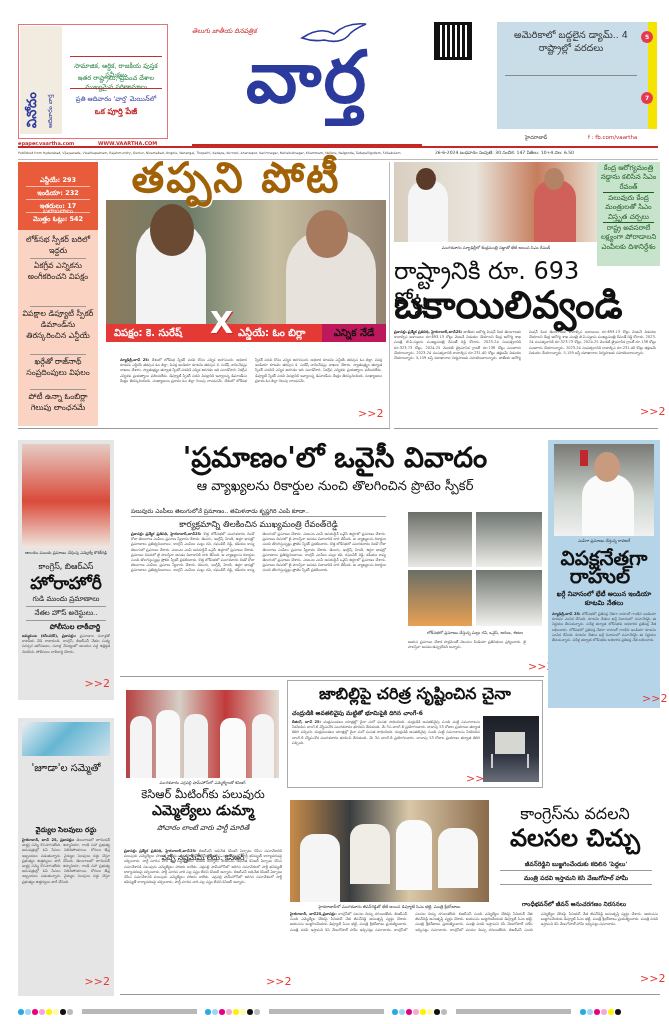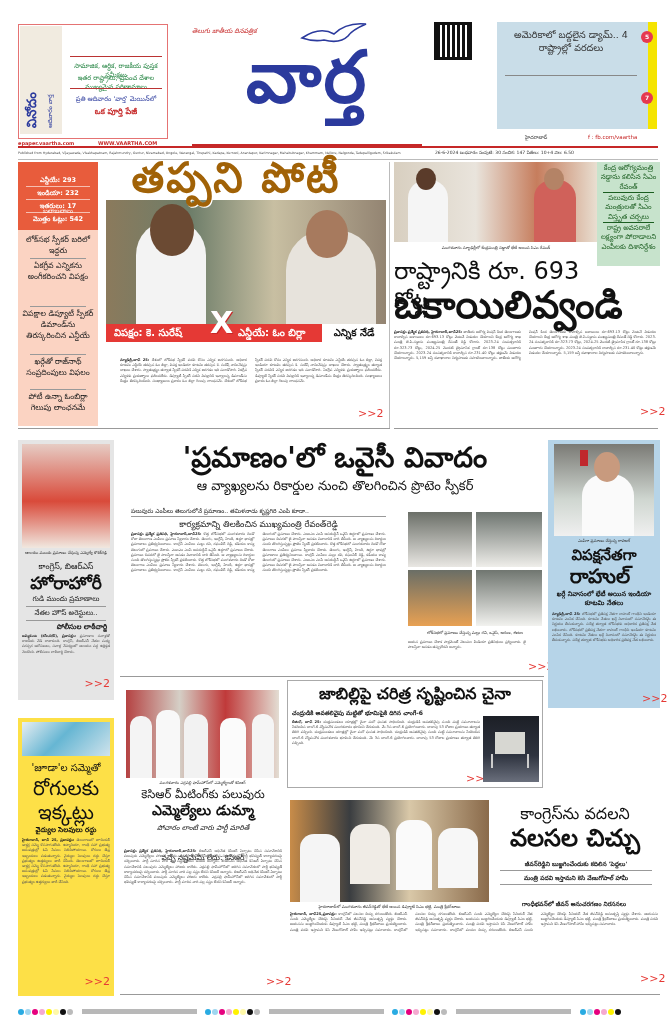--- a/index.html
+++ b/index.html
@@ -43,39 +43,39 @@
   .stat-box { left: 18px; top: 140px; width: 80px; height: 68px; background: #e85c3c; }
   .stat-row { position: absolute; left: 2px; width: 76px; text-align: center; font-size: 6.5px; color: #fff; font-weight: bold; }
   .stat-div { position: absolute; left: 8px; width: 64px; height: 1px; background: rgba(255,255,255,0.6); }
   .bullets-l { left: 18px; top: 208px; width: 80px; height: 218px; background: #fbd3c2; }
   .bullet-t { position: absolute; left: 3px; width: 74px; text-align: center; font-size: 7.8px; line-height: 11px; color: #222; }
   .bullet-d { position: absolute; left: 12px; width: 56px; height: 1px; background: #999; }
   .speaker-photo { left: 106px; top: 200px; width: 280px; height: 125px; background: linear-gradient(90deg,#8b7a5c 0%,#6d7d69 30%,#c8bfa2 60%,#938472 100%); }
   .speaker-head { left: 86px; top: 150px; width: 300px; font-size: 42px; line-height: 56px; font-weight: bold; color: #a16207; text-align: center; letter-spacing: 2px; text-shadow: 1px 1px 0 #fff; }
   .vs-bar { left: 106px; top: 324px; width: 280px; height: 18px; background: #e53935; color: #fff; font-size: 10px; line-height: 18px; font-weight: bold; }
   .vs-bar .x { position: absolute; left: 104px; top: -10px; font-size: 30px; color: #fff; text-shadow: 1px 1px 0 #c62828; }
-  .vs-bar .yel { position: absolute; right: 0; top: 0; height: 18px; width: 64px; background: #ffffff; color: #111; text-align: center; }
+  .vs-bar .yel { position: absolute; right: 0; top: 0; height: 18px; width: 64px; background: #be185d; color: #111; text-align: center; }
 
   
   .nadda-photo { left: 394px; top: 140px; width: 204px; height: 100px; background: linear-gradient(90deg,#d8cfc0 0%,#e9e4dc 40%,#c67d5d 70%,#e9e0d3 100%); }
   .health-side { left: 597px; top: 140px; width: 63px; height: 128px; background: #c7e3cc; }
   .hs-t { position: absolute; left: 2px; width: 59px; text-align: center; font-size: 7px; line-height: 9.4px; color: #1b5e20; }
   .hs-d { position: absolute; left: 6px; width: 51px; height: 1px; background: #1b5e20; }
   .hd-693 { left: 394px; top: 256px; width: 204px; font-size: 24px; line-height: 30px; color: #111; }
   .hd-bak { left: 394px; top: 284px; width: 268px; font-size: 38px; line-height: 42px; font-weight: bold; color: #111; }
 
   
   .ow-head { left: 120px; top: 440px; width: 430px; font-size: 28px; line-height: 36px; font-weight: bold; color: #111; text-align: center; }
   .ow-sub { left: 120px; top: 477px; width: 430px; font-size: 13px; line-height: 18px; color: #111; text-align: center; }
   .ow-kicker { left: 131px; top: 507px; width: 255px; font-size: 6px; color: #222; }
   .ow-kicker2 { left: 131px; top: 519px; width: 255px; font-size: 8.5px; color: #222; text-align: center; }
   .rahul-box { left: 548px; top: 440px; width: 112px; height: 268px; background: #b6d4e8; }
   .rahul-photo { left: 554px; top: 444px; width: 100px; height: 92px; background: linear-gradient(180deg,#7a7a75 0%,#cfd6d0 60%,#f0f0f0 100%); }
   .left-box { left: 18px; top: 440px; width: 96px; height: 260px; background: #e5e5e5; }
-  .left-box2 { left: 18px; top: 718px; width: 96px; height: 278px; background: #fde047; }
+  .left-box2 { left: 18px; top: 718px; width: 96px; height: 278px; background: #e5e5e5; }
 
   
   .hd { position: absolute; font-weight: bold; color: #111; text-align: center; }
   .dots { left: 18px; top: 1001px; width: 640px; height: 8px; }
   .dot { display: inline-block; width: 6px; height: 6px; border-radius: 50%; margin-right: 1px; vertical-align: middle; }
   .gbar { display: inline-block; width: 115px; height: 5px; background: #b8b8b8; vertical-align: middle; margin: 0 3px; }
 </style>
 </head>
 <body>
 
@@ -185,21 +185,21 @@
 
 <div class="abs left-box">
   <div class="photo" style="left:4px;top:4px;width:88px;height:104px;background:linear-gradient(180deg,#e6ccc4 0%,#d94a3a 55%,#f0e8e0 100%);"></div>
   <div class="cap" style="position:absolute;left:2px;top:110px;width:92px;white-space:normal;line-height:5px;">ఆలయం ముందు ప్రమాణం చేస్తున్న ఎమ్మెల్యే కౌశిక్‌రెడ్డి</div>
   <div class="hd" style="left:0;top:122px;width:96px;font-size:8px;font-weight:normal;">కాంగ్రెస్, బిఆర్‌ఎస్</div>
   <div class="hd" style="left:0;top:133px;width:96px;font-size:17px;">హోరాహోరీ</div>
   <div class="hd" style="left:0;top:155px;width:96px;font-size:7px;font-weight:normal;">గుడి ముందు ప్రమాణాలు</div>
   <div class="abs" style="left:8px;top:166px;width:80px;height:1px;background:#999;"></div>
   <div class="hd" style="left:0;top:169px;width:96px;font-size:7px;font-weight:normal;">నేతల హౌస్ అరెస్టులు..</div>
   <div class="abs" style="left:8px;top:180px;width:80px;height:1px;background:#999;"></div>
-  <div class="hd" style="left:16px;top:183px;width:96px;font-size:7px;">పోలీసుల లాఠీచార్జి</div>
+  <div class="hd" style="left:9px;top:183px;width:96px;font-size:7px;">పోలీసుల లాఠీచార్జి</div>
   <div class="fine" style="position:absolute;left:4px;top:194px;width:88px;height:52px;">
     <span class="lead">జమ్మికుంట (కరీంనగర్), ప్రజాపక్షం:</span> <span>ప్రమాణాల సవాళ్లతో రాజకీయ వేడి రాజుకుంది. కాంగ్రెస్, బిఆర్‌ఎస్ నేతల మధ్య పరస్పర ఆరోపణలు, సవాళ్ల నేపథ్యంలో ఆలయం వద్ద ఉద్రిక్తత నెలకొంది. పోలీసులు లాఠీచార్జి చేశారు.</span>
   </div>
   <div class="more" style="bottom:10px;">&gt;&gt;2</div>
 </div>
 
 <div class="abs ow-head">'ప్రమాణం'లో ఒవైసీ వివాదం</div>
 <div class="abs ow-sub">ఆ వ్యాఖ్యలను రికార్డుల నుంచి తొలగించిన ప్రొటెం స్పీకర్</div>
 <div class="abs ow-kicker">పలువురు ఎంపీలు తెలుగులోనే ప్రమాణం.. తమిళనాడు కృష్ణగిరి ఎంపి కూడా..</div>
 <div class="rule" style="left:131px;top:516px;width:255px;"></div>
@@ -216,21 +216,21 @@
 <div class="abs" style="left:528px;top:660px;color:#e53935;font-size:11px;">&gt;&gt;2</div>
 <div class="rule" style="left:120px;top:676px;width:424px;"></div>
 
 <div class="abs rahul-box"></div>
 <div class="abs rahul-photo">
   <div class="abs" style="left:28px;top:30px;width:52px;height:62px;border-radius:22px 22px 0 0;background:#fafafa;"></div>
   <div class="abs" style="left:40px;top:8px;width:26px;height:30px;border-radius:50%;background:#c89a7e;"></div>
   <div class="abs" style="left:26px;top:6px;width:8px;height:16px;background:#c0282d;"></div>
 </div>
 <div class="abs cap" style="left:548px;top:538px;width:112px;">ఎంపీగా ప్రమాణం చేస్తున్న రాహుల్</div>
-<div class="hd" style="left:548px;top:546px;width:112px;font-size:15px;">విపక్షనేతగా</div>
+<div class="hd" style="left:548px;top:546px;width:112px;font-size:20px;">విపక్షనేతగా</div>
 <div class="hd" style="left:548px;top:564px;width:104px;font-size:20px;">రాహుల్</div>
 <div class="hd" style="left:552px;top:590px;width:104px;font-size:6.5px;line-height:9px;">ఖర్గే నివాసంలో భేటీ అయిన ఇండియా కూటమి నేతలు</div>
 <div class="abs fine" style="left:552px;top:612px;width:104px;height:90px;">
   <span class="lead">న్యూఢిల్లీ,జూన్ 25:</span> <span>లోక్‌సభలో ప్రతిపక్ష నేతగా రాహుల్ గాంధీని ఇండియా కూటమి ఎంపిక చేసింది. కూటమి నేతలు ఖర్గే నివాసంలో సమావేశమై ఈ నిర్ణయం తీసుకున్నారు. పదేళ్ల తర్వాత లోక్‌సభకు అధికారిక ప్రతిపక్ష నేత లభించారు.</span> <span>లోక్‌సభలో ప్రతిపక్ష నేతగా రాహుల్ గాంధీని ఇండియా కూటమి ఎంపిక చేసింది. కూటమి నేతలు ఖర్గే నివాసంలో సమావేశమై ఈ నిర్ణయం తీసుకున్నారు. పదేళ్ల తర్వాత లోక్‌సభకు అధికారిక ప్రతిపక్ష నేత లభించారు.</span>
 </div>
 <div class="abs" style="left:642px;top:692px;color:#e53935;font-size:11px;">&gt;&gt;2</div>
 
 <div class="photo" style="left:126px;top:690px;width:153px;height:88px;background:linear-gradient(90deg,#b54242 0%,#d5cfc6 35%,#c03a3a 65%,#e3ddd3 100%);">
   <div class="abs" style="left:4px;top:26px;width:22px;height:62px;background:#f4f4f4;border-radius:10px 10px 0 0;"></div>
   <div class="abs" style="left:30px;top:20px;width:24px;height:68px;background:#f8f8f8;border-radius:10px 10px 0 0;"></div>
@@ -276,22 +276,20 @@
 <div class="rule" style="left:500px;top:884px;width:152px;"></div>
 <div class="hd" style="left:490px;top:900px;width:168px;font-size:6px;">గాంధీభవన్‌లో జీవన్ అనుచరగణం నిరసనలు</div>
 <div class="abs fine" style="left:290px;top:912px;width:368px;height:76px;column-count:3;column-gap:8px;">
   <span class="lead">హైదరాబాద్, జూన్25,ప్రజాపక్షం:</span> <span>కాంగ్రెస్‌లో వలసల చిచ్చు రగులుతోంది. బిఆర్‌ఎస్ నుంచి ఎమ్మెల్యేల చేరికపై సీనియర్ నేత జీవన్‌రెడ్డి అసంతృప్తి వ్యక్తం చేశారు. ఆయనను బుజ్జగించేందుకు డిప్యూటీ సిఎం భట్టి, మంత్రి శ్రీధర్‌బాబు ప్రయత్నించారు. మంత్రి పదవి ఇస్తామని కెసి వేణుగోపాల్ హామీ ఇచ్చినట్లు సమాచారం.</span> <span>కాంగ్రెస్‌లో వలసల చిచ్చు రగులుతోంది. బిఆర్‌ఎస్ నుంచి ఎమ్మెల్యేల చేరికపై సీనియర్ నేత జీవన్‌రెడ్డి అసంతృప్తి వ్యక్తం చేశారు. ఆయనను బుజ్జగించేందుకు డిప్యూటీ సిఎం భట్టి, మంత్రి శ్రీధర్‌బాబు ప్రయత్నించారు. మంత్రి పదవి ఇస్తామని కెసి వేణుగోపాల్ హామీ ఇచ్చినట్లు సమాచారం.</span> <span>కాంగ్రెస్‌లో వలసల చిచ్చు రగులుతోంది. బిఆర్‌ఎస్ నుంచి ఎమ్మెల్యేల చేరికపై సీనియర్ నేత జీవన్‌రెడ్డి అసంతృప్తి వ్యక్తం చేశారు. ఆయనను బుజ్జగించేందుకు డిప్యూటీ సిఎం భట్టి, మంత్రి శ్రీధర్‌బాబు ప్రయత్నించారు. మంత్రి పదవి ఇస్తామని కెసి వేణుగోపాల్ హామీ ఇచ్చినట్లు సమాచారం.</span>
 </div>
 <div class="abs" style="left:640px;top:972px;color:#e53935;font-size:11px;">&gt;&gt;2</div>
 
 <div class="abs left-box2">
   <div class="photo" style="left:4px;top:4px;width:88px;height:34px;background:linear-gradient(135deg,#e8eef2 0%,#66b6d3 45%,#cfe3ec 100%);"></div>
   <div class="hd" style="left:0;top:44px;width:96px;font-size:10px;font-weight:normal;">'జూడా'ల సమ్మెతో</div>
-  <div class="hd" style="left:0;top:58px;width:96px;font-size:20px;font-weight:normal;">రోగులకు</div>
-  <div class="hd" style="left:0;top:82px;width:96px;font-size:20px;font-weight:normal;">ఇక్కట్లు</div>
   <div class="hd" style="left:0;top:108px;width:96px;font-size:7px;">వైద్యుల సెలవులు రద్దు</div>
   <div class="fine" style="position:absolute;left:4px;top:120px;width:88px;height:148px;">
     <span class="lead">హైదరాబాద్, జూన్ 25, ప్రజాపక్షం:</span> <span>తెలంగాణలో జూనియర్ డాక్టర్ల సమ్మె కొనసాగుతోంది. ఉస్మానియా, గాంధీ సహా ప్రభుత్వ ఆసుపత్రుల్లో ఓపీ సేవలు నిలిచిపోయాయి. రోగులు తీవ్ర ఇబ్బందులు పడుతున్నారు. వైద్యుల సెలవులు రద్దు చేస్తూ ప్రభుత్వం ఉత్తర్వులు జారీ చేసింది.</span> <span>తెలంగాణలో జూనియర్ డాక్టర్ల సమ్మె కొనసాగుతోంది. ఉస్మానియా, గాంధీ సహా ప్రభుత్వ ఆసుపత్రుల్లో ఓపీ సేవలు నిలిచిపోయాయి. రోగులు తీవ్ర ఇబ్బందులు పడుతున్నారు. వైద్యుల సెలవులు రద్దు చేస్తూ ప్రభుత్వం ఉత్తర్వులు జారీ చేసింది.</span>
   </div>
   <div class="more" style="bottom:8px;">&gt;&gt;2</div>
 </div>
 
 <div class="abs dots">
   <span class="dot" style="background:#29abe2"></span><span class="dot" style="background:#9fd6f0"></span><span class="dot" style="background:#e6007e"></span><span class="dot" style="background:#f5a9d0"></span><span class="dot" style="background:#fff200"></span><span class="dot" style="background:#fff9a8"></span><span class="dot" style="background:#111"></span><span class="dot" style="background:#bbb"></span>
   <span class="gbar"></span>

